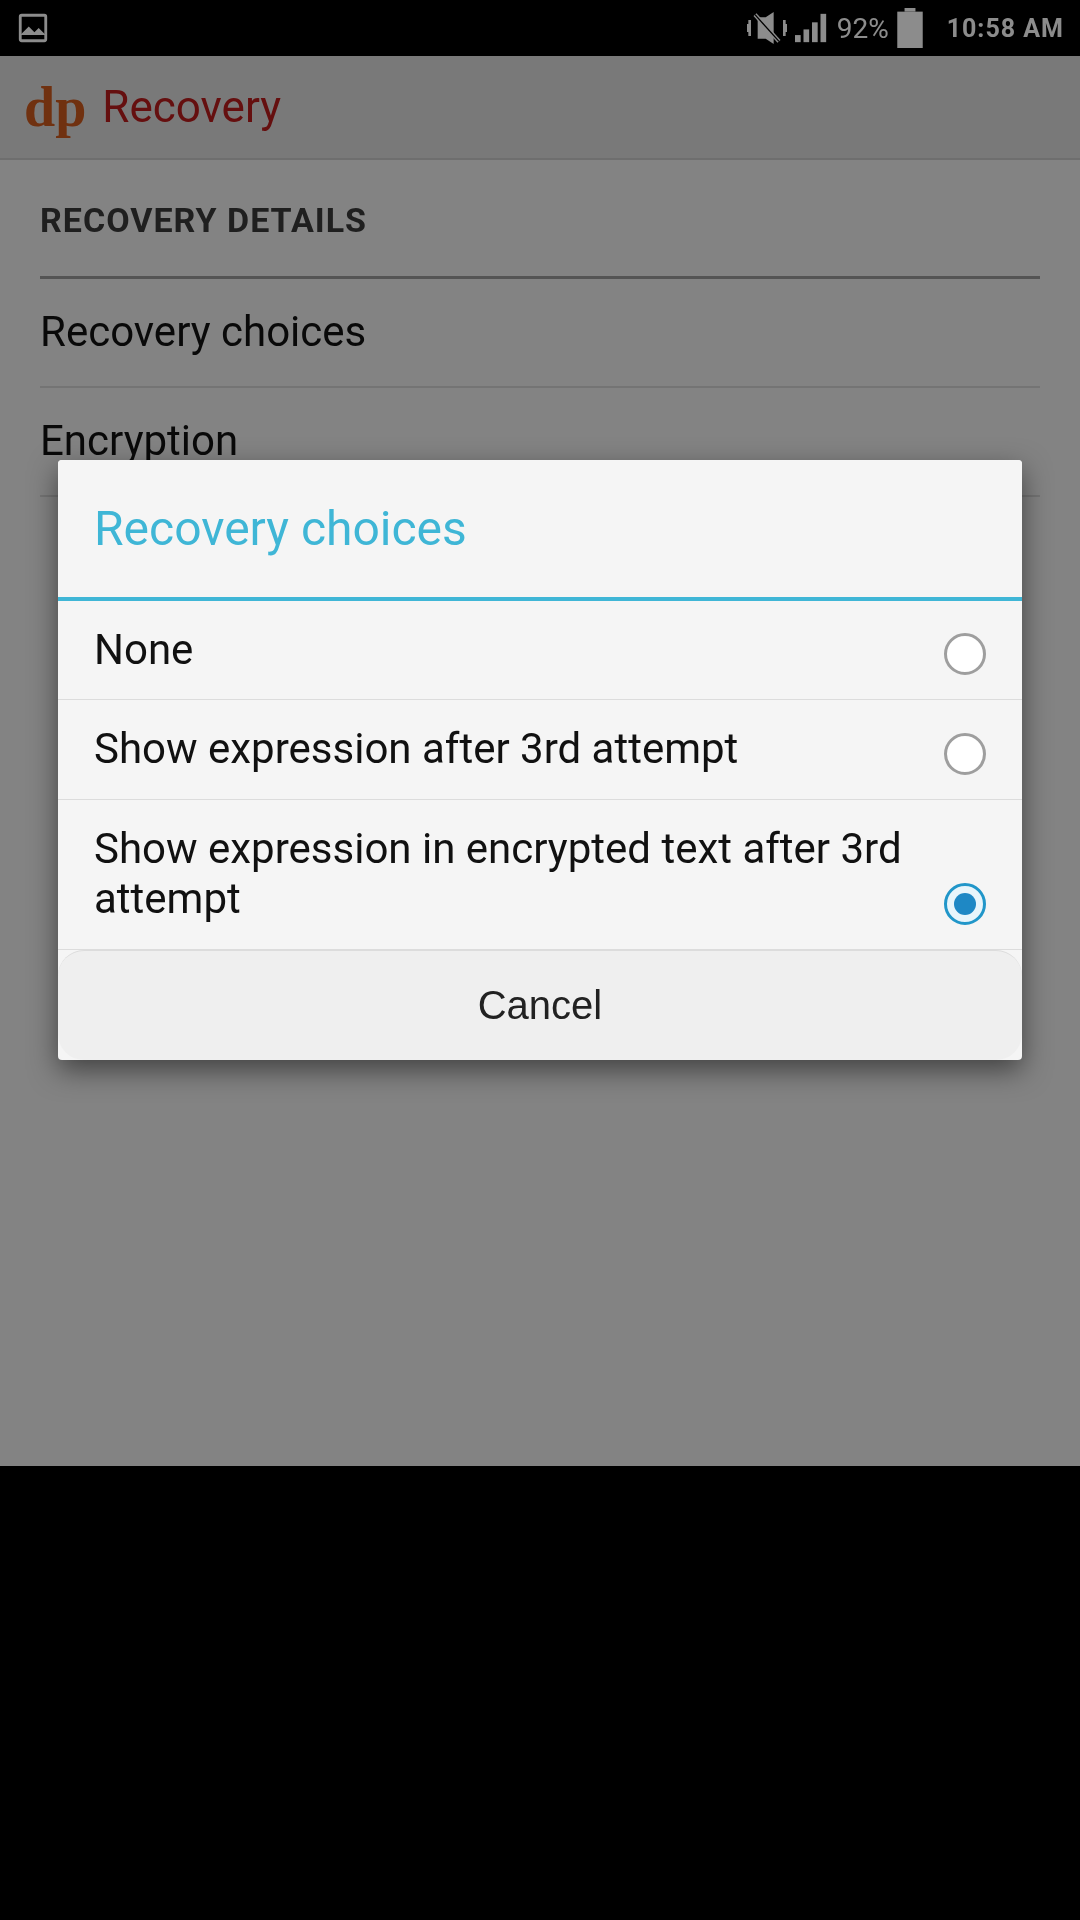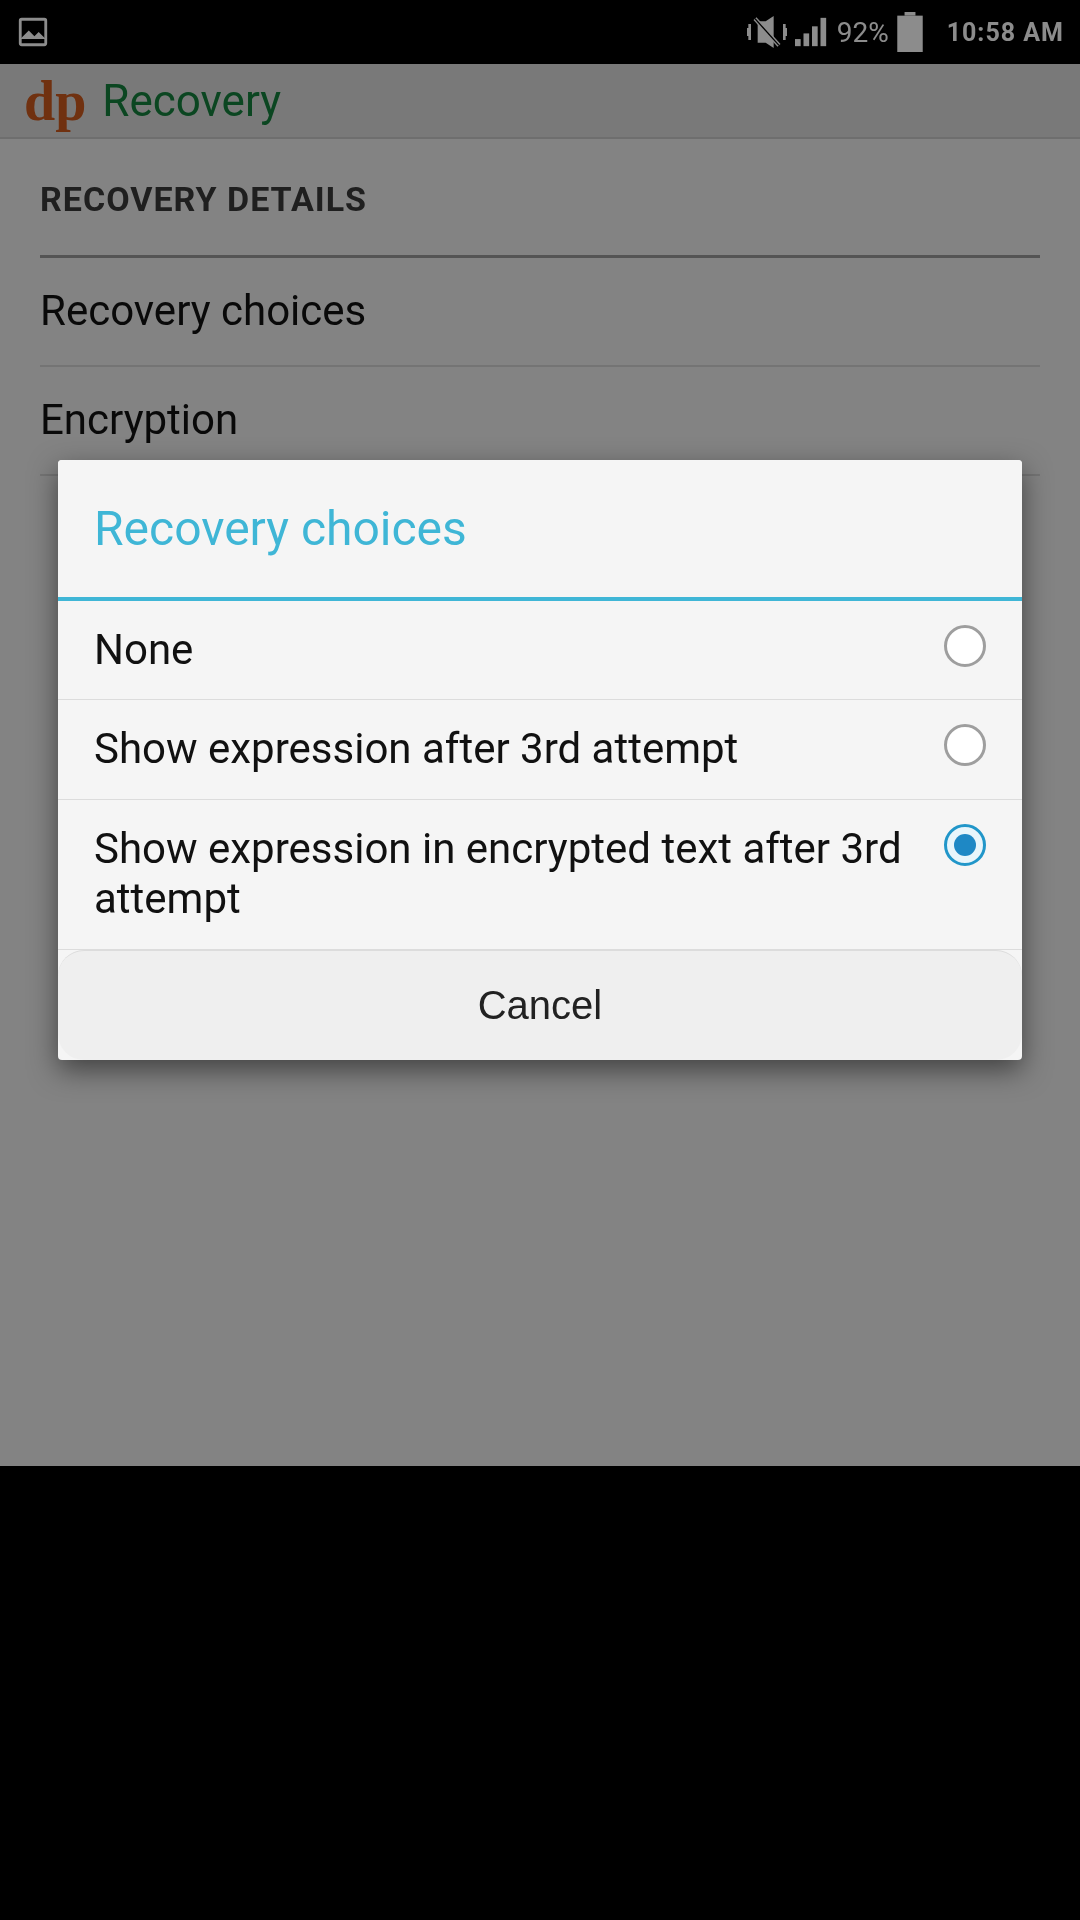--- a/index.html
+++ b/index.html
@@ -1,30 +1,30 @@
 <!DOCTYPE html>
 <html><head>
 <meta charset="utf-8">
 <style>
   * { margin: 0; padding: 0; box-sizing: border-box; }
   html, body { width: 1080px; height: 1920px; overflow: hidden; font-family: Roboto, "Helvetica Neue", Arial, sans-serif; }
   body { background: #eeeeee; position: relative; }
 
   
-  .status-bar { height: 64px; background: #000; color: #fff; display: flex; align-items: center; padding: 0 16px; justify-content: center; }
+  .status-bar { height: 56px; background: #000; color: #fff; display: flex; align-items: center; padding: 0 16px; justify-content: center; }
   .status-left { display: flex; align-items: center; gap: 12px; }
   .status-right { margin-left: auto; display: flex; align-items: center; gap: 8px; }
   .status-icon { display: inline-flex; align-items: center; justify-content: center; }
   .status-time { font-size: 25px; letter-spacing: 1px; margin-left: 16px; font-weight: 700; }
   .status-pct { font-size: 28px; }
 
   
-  .app-bar { height: 75px; background: #dddddd; border-bottom: 2px solid #c9c9c9; display: flex; align-items: center; padding: 0 24px; gap: 16px; }
+  .app-bar { height: 104px; background: #dddddd; border-bottom: 2px solid #c9c9c9; display: flex; align-items: center; padding: 0 24px; gap: 16px; }
   .app-logo { font-family: Georgia, "Times New Roman", serif; font-size: 56px; font-weight: 700; color: #cc5a1e; line-height: 1; }
-  .app-title { font-size: 44px; color: #15803d; }
+  .app-title { font-size: 44px; color: #b91c1c; }
 
   
   .settings { padding: 20px 40px 0 40px; }
   .section-header { font-size: 34px; font-weight: 700; letter-spacing: 1px; color: #3a3a3a; padding: 20px 0 36px 0; border-bottom: 3px solid #9a9a9a; }
   .setting-item { padding: 28px 0 26px 0; border-bottom: 2px solid #d4d4d4; }
   .setting-title { font-size: 42px; color: #111; margin-bottom: 4px; }
   .setting-sub { font-size: 34px; color: #444; }
 
   
   .overlay { position: absolute; inset: 0; background: rgba(0,0,0,0.45); }
@@ -41,21 +41,21 @@
   }
   .dialog-title {
     font-size: 48px;
     color: #3fb6d6;
     padding: 40px 36px 40px 36px;
     border-bottom: 4px solid #3fb6d6;
     background: #f5f5f5;
   }
   .option {
     display: flex;
-    align-items: flex-start;
+    align-items: flex-end;
     padding: 24px 36px;
     border-bottom: 1px solid #dcdcdc;
     background: #f5f5f5;
   }
   .option-label { font-size: 42px; color: #111; flex: 1; line-height: 1.2; padding-right: 20px; }
   .radio {
     width: 42px; height: 42px; border-radius: 50%;
     border: 3px solid #9e9e9e;
     display: flex; align-items: center; justify-content: center;
     flex-shrink: 0;

